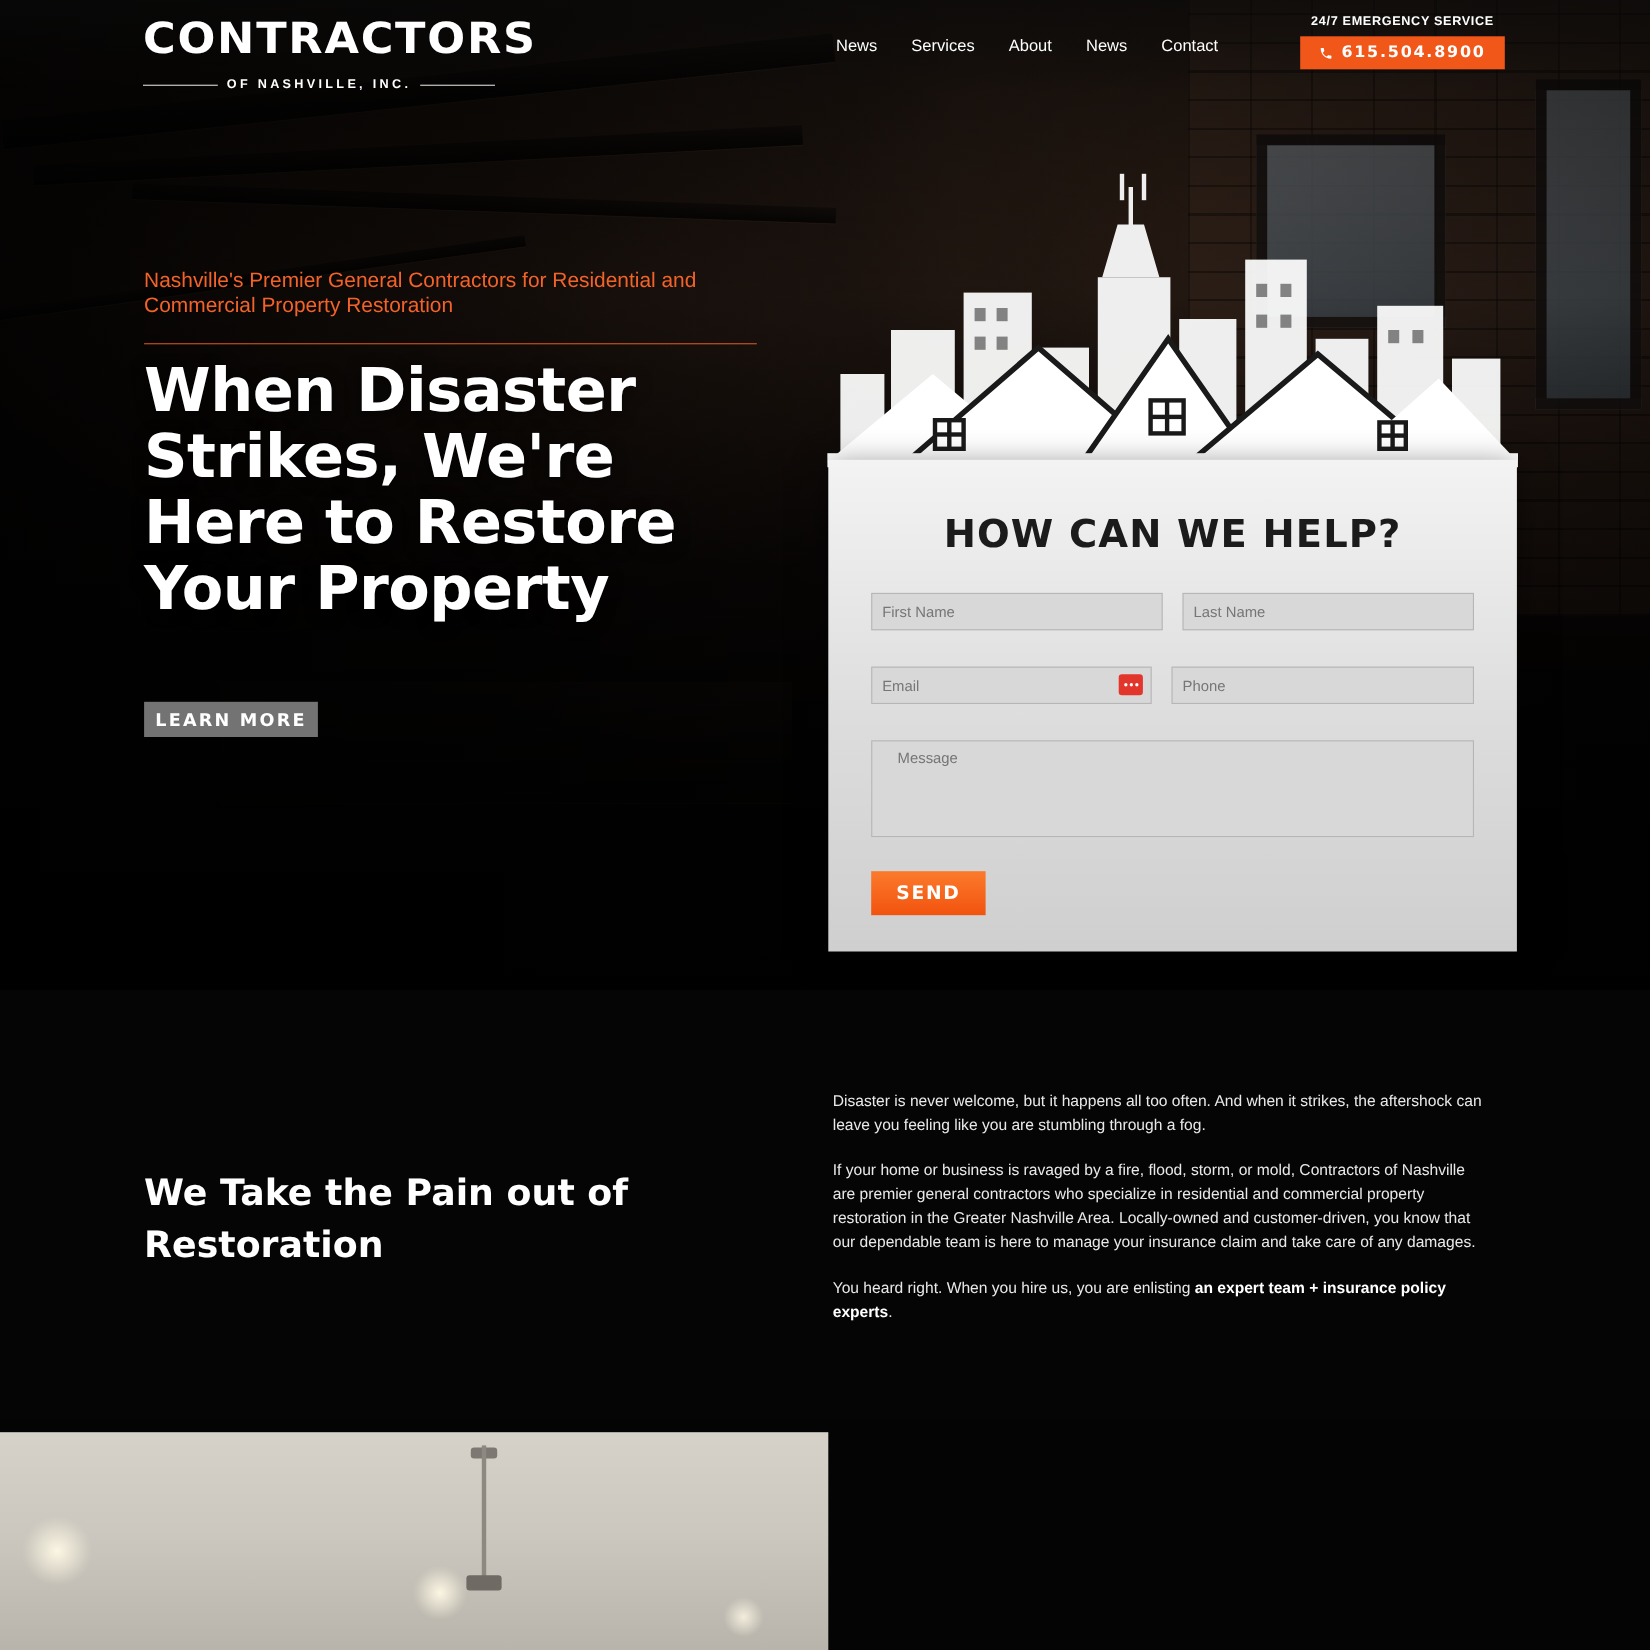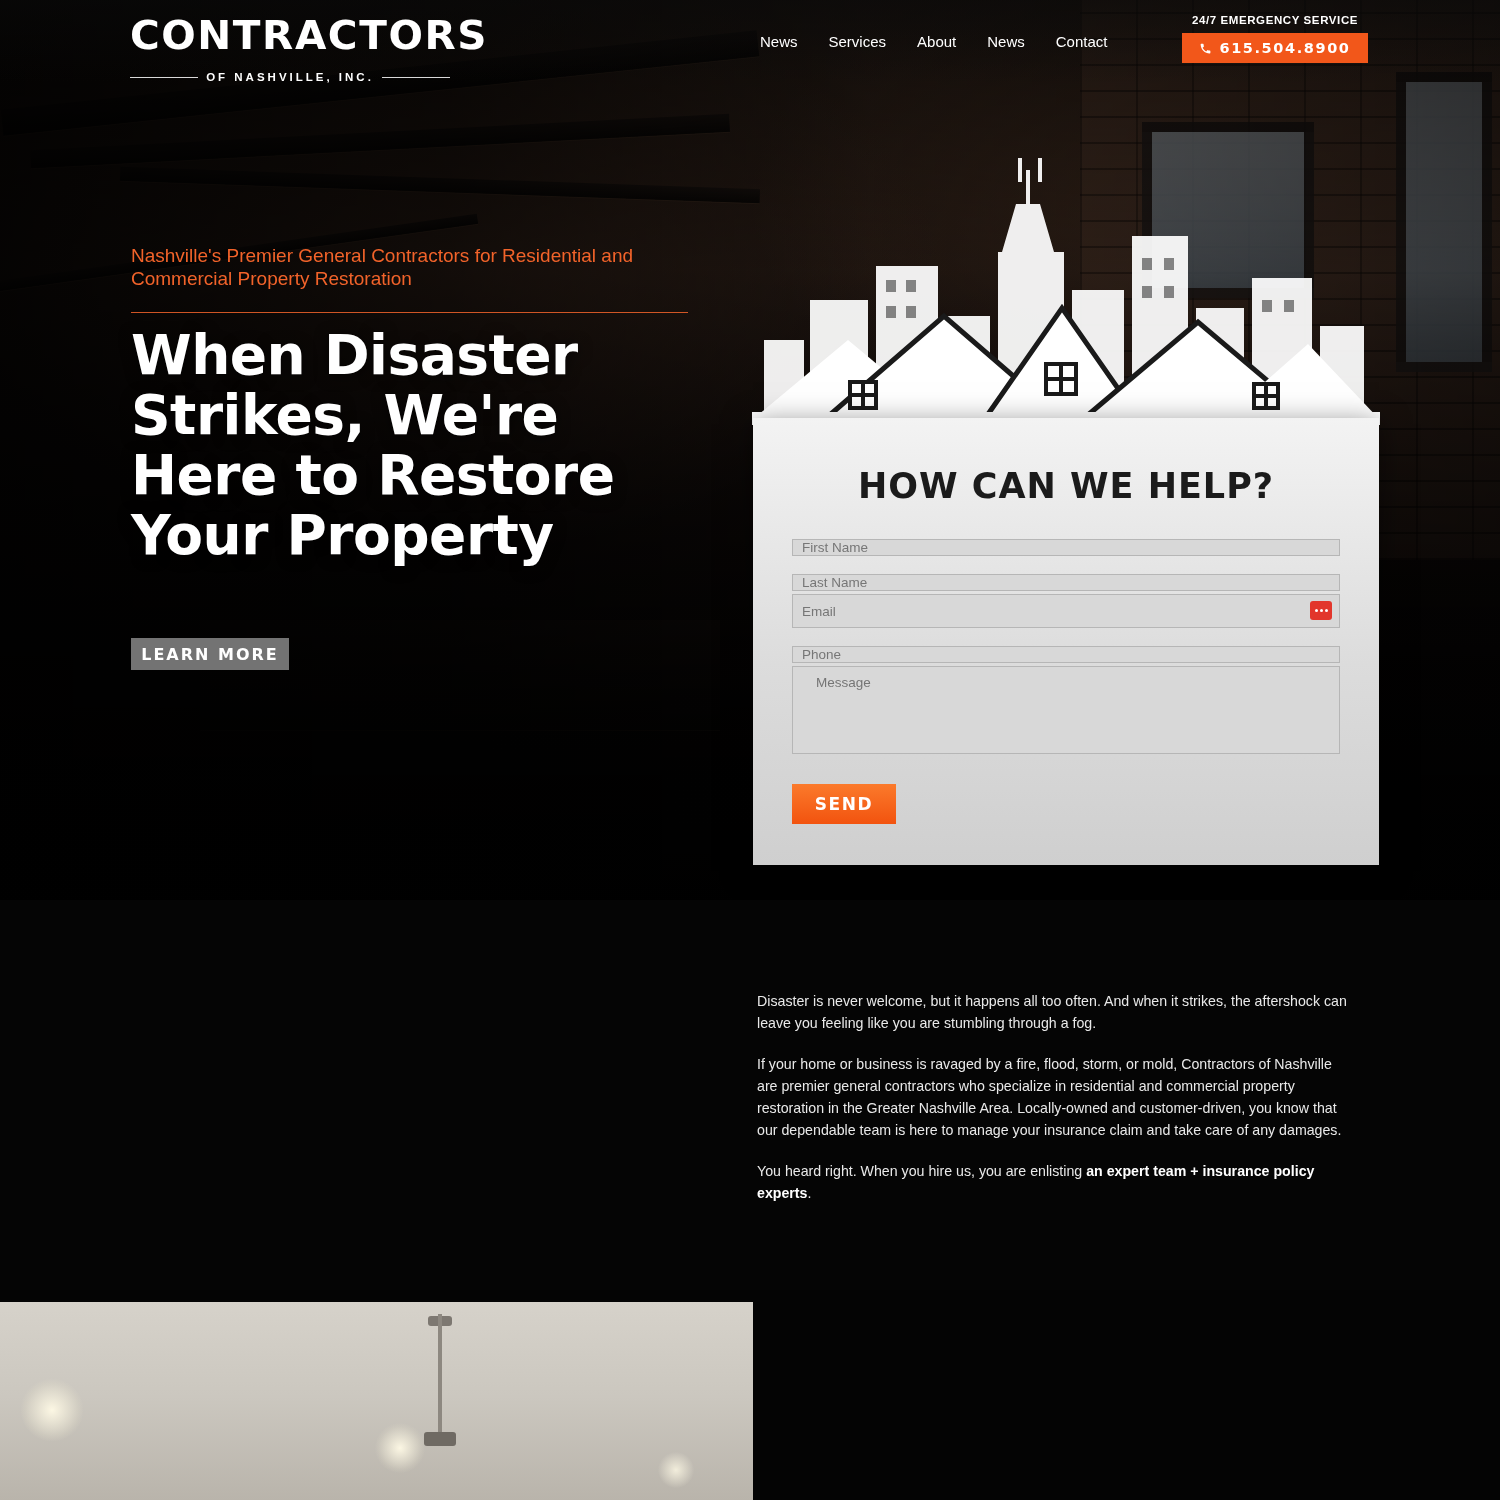--- a/index.html
+++ b/index.html
@@ -126,21 +126,21 @@
     background: linear-gradient(180deg, #f3f3f3 0%, #dcdcdc 55%, #cfcfcf 100%);
     z-index: 25;
     box-shadow: 0 6px 28px rgba(0,0,0,.5);
   }
   .form-title {
     text-align: center; margin-top: 48px;
     font-family: "DejaVu Sans", sans-serif;
     font-size: 35px; font-weight: 700; letter-spacing: 1px; color: #1b1b1b;
   }
   .form-body { padding: 33px 39px 0 39px; }
-  .row { display: flex; gap: 18px; margin-bottom: 3px; flex-direction: column; }
+  .row { display: flex; gap: 18px; margin-bottom: 33px; }
   .fld {
     flex: 1; height: 34px;
     background: #d8d8d8;
     border: 1px solid #b6b6b6;
     color: #6d6d6d; font-size: 13.5px;
     padding: 0 9px;
     font-family: "Liberation Sans", sans-serif;
     position: relative;
   }
   .fld::placeholder { color: #767676; }
@@ -325,20 +325,21 @@
           </div>
           <input class="fld" type="text" placeholder="Phone" style="">
         </div>
         <textarea class="msg" placeholder="Message" style=""></textarea>
         <button class="send-btn">SEND</button>
       </div>
     </div>
   </section>
 
   <section class="sec2">
+    <h2 class="sec2-title">We Take the Pain out of Restoration</h2>
     <div class="sec2-copy">
       <p>Disaster is never welcome, but it happens all too often. And when it strikes, the aftershock can leave you feeling like you are stumbling through a fog.</p>
       <p>If your home or business is ravaged by a fire, flood, storm, or mold, Contractors of Nashville are premier general contractors who specialize in residential and commercial property restoration in the Greater Nashville Area. Locally-owned and customer-driven, you know that our dependable team is here to manage your insurance claim and take care of any damages.</p>
       <p>
         <span>You heard right. When you hire us, you are enlisting </span><b>an expert team + insurance policy experts</b><span>.</span>
       </p>
     </div>
   </section>
 
   <section class="sec3">

